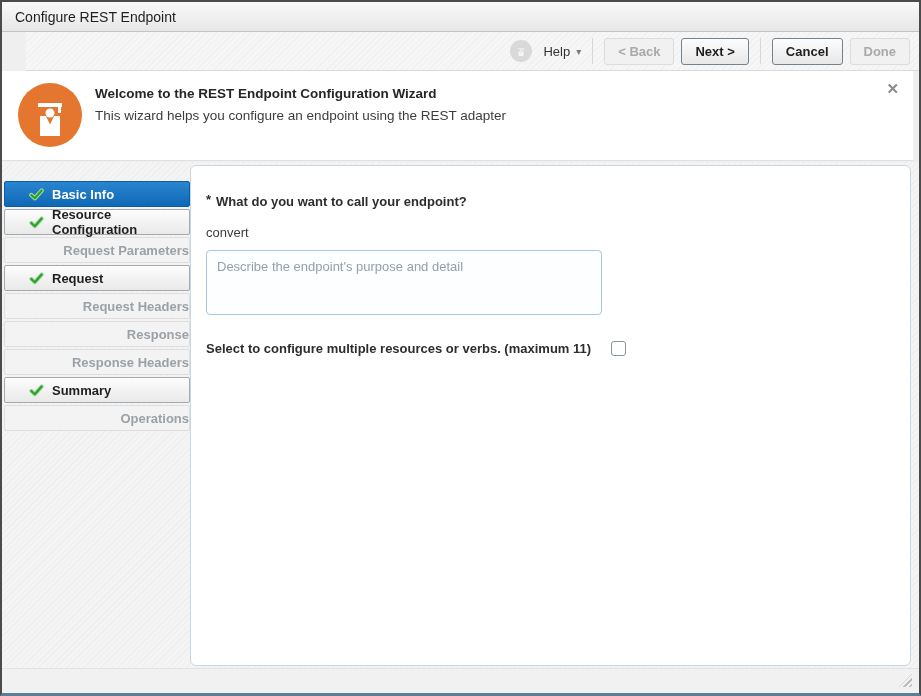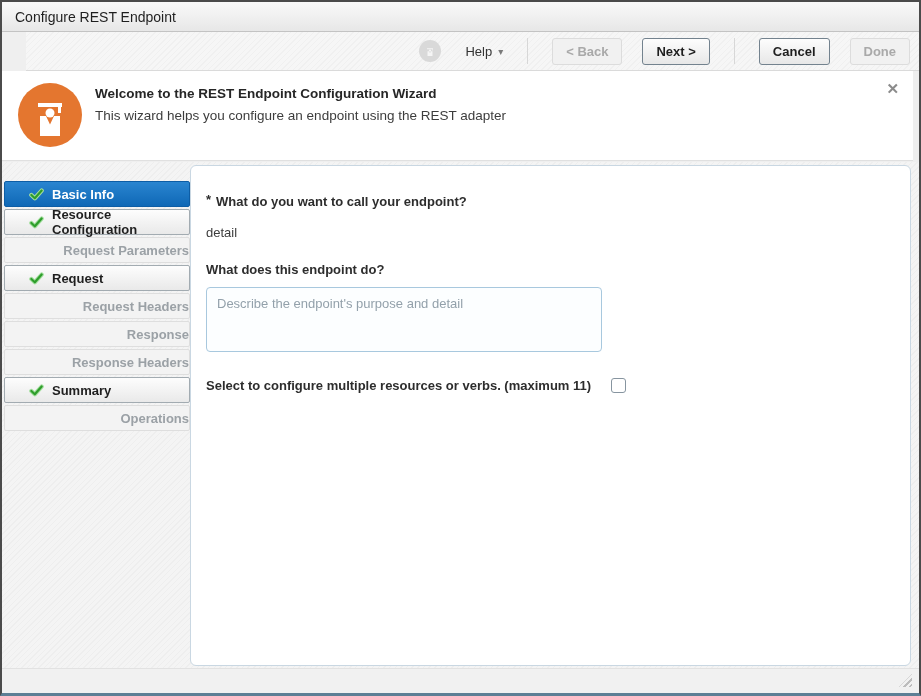--- a/index.html
+++ b/index.html
@@ -20,21 +20,21 @@
     display:flex; align-items:center; padding-left:13px;
     font-size:14px; font-weight:normal; color:#1f1f1f;
   }
 
   
   .toolbar {
     position:absolute; left:0; top:30px; right:0; height:39px;
     background:repeating-linear-gradient(135deg,#f6f6f6 0 3px,#f0f0f0 3px 4px);
     border-bottom:1px solid #dadada;
     display:flex; align-items:center; justify-content:flex-end;
-    padding-right:9px; gap:20px;margin-left:24px;
+    padding-right:9px; gap:7px;margin-left:24px;
   }
   .tb-sep { width:1px; height:26px; background:#d7d7d7; margin:0 4px; }
   .btn {
     font-family:inherit; font-size:13px; font-weight:bold;
     padding:5px 13px; border-radius:3px; cursor:pointer;
     background:linear-gradient(#fdfdfd,#e7e7e7);
     border:1px solid #73828e; color:#1e1e1e;
   }
   .btn.disabled {
     background:#f1f1f1; border:1px solid #dcdcdc; color:#a9a9a9; cursor:default;
@@ -224,23 +224,22 @@
         </div>
         <div class="step disabled">
           <span>Operations</span>
         </div>
       </div>
 
     <div class="panel">
       <div>
         <span class="req flabel">*</span><span class="flabel">What do you want to call your endpoint?</span>
       </div>
-      <div class="fvalue">detail</div>
-
-      <div class="flabel desc-label">What does this endpoint do?</div>
+      <div class="fvalue">convert</div>
+
       <textarea class="desc-box" placeholder="Describe the endpoint's purpose and detail" style=""></textarea>
 
       <div class="multi-row">
         <span class="flabel">Select to configure multiple resources or verbs. (maximum 11)</span>
         <input type="checkbox" style="">
       </div>
     </div>
   </div>
 
   <div class="footer">

